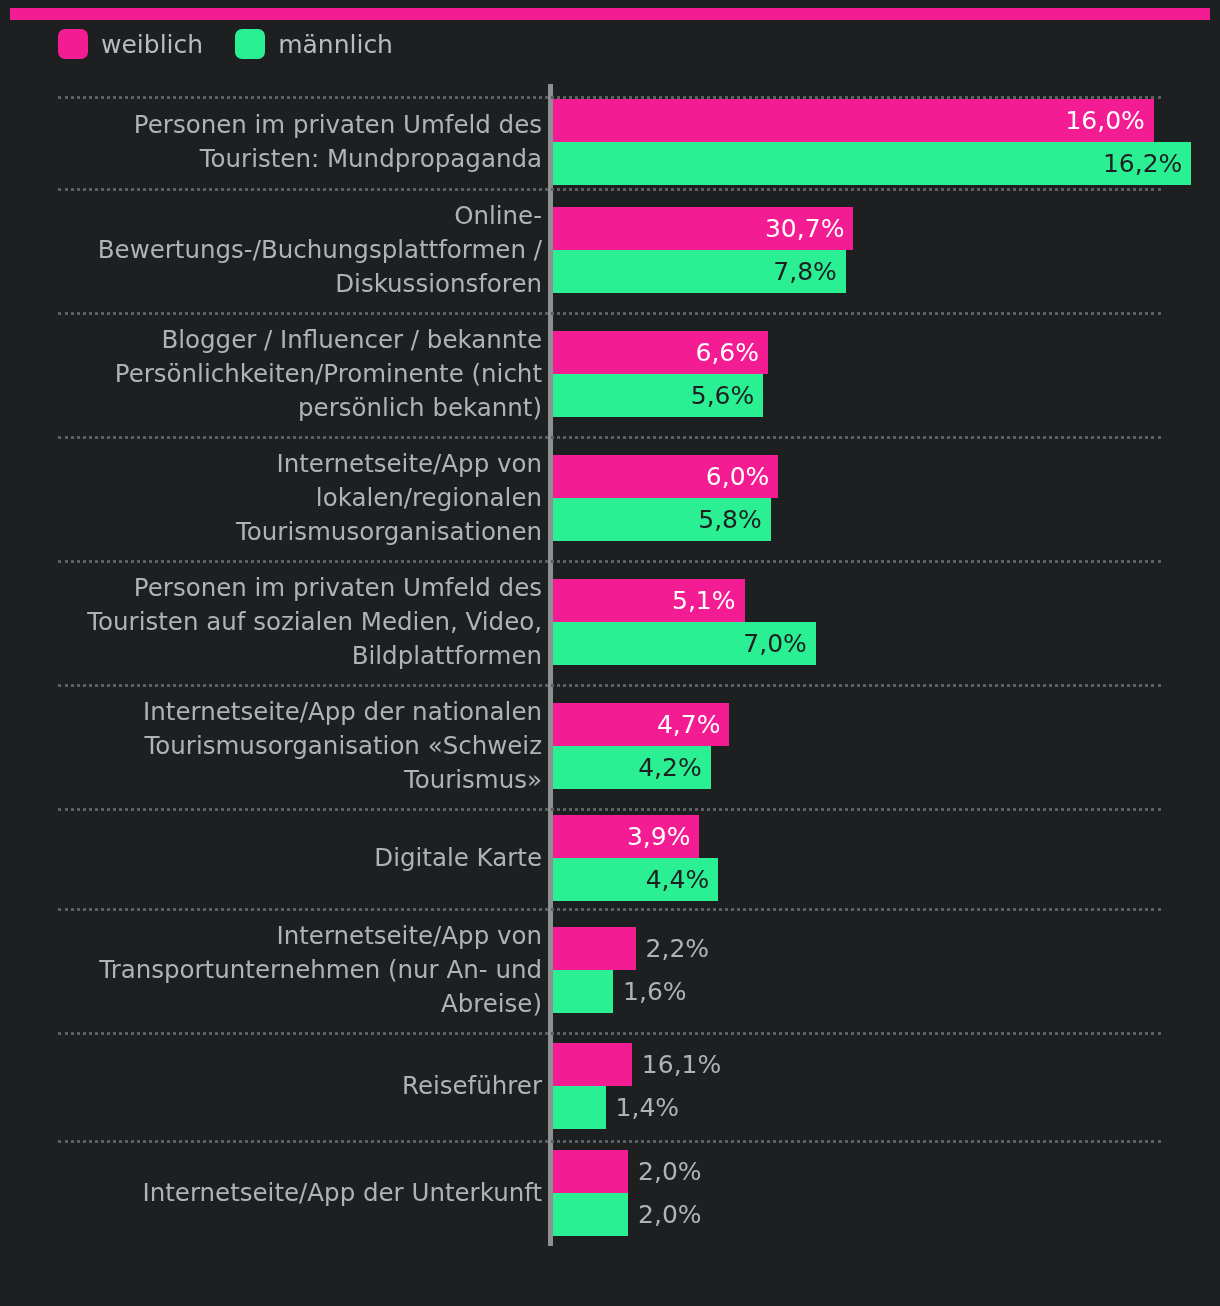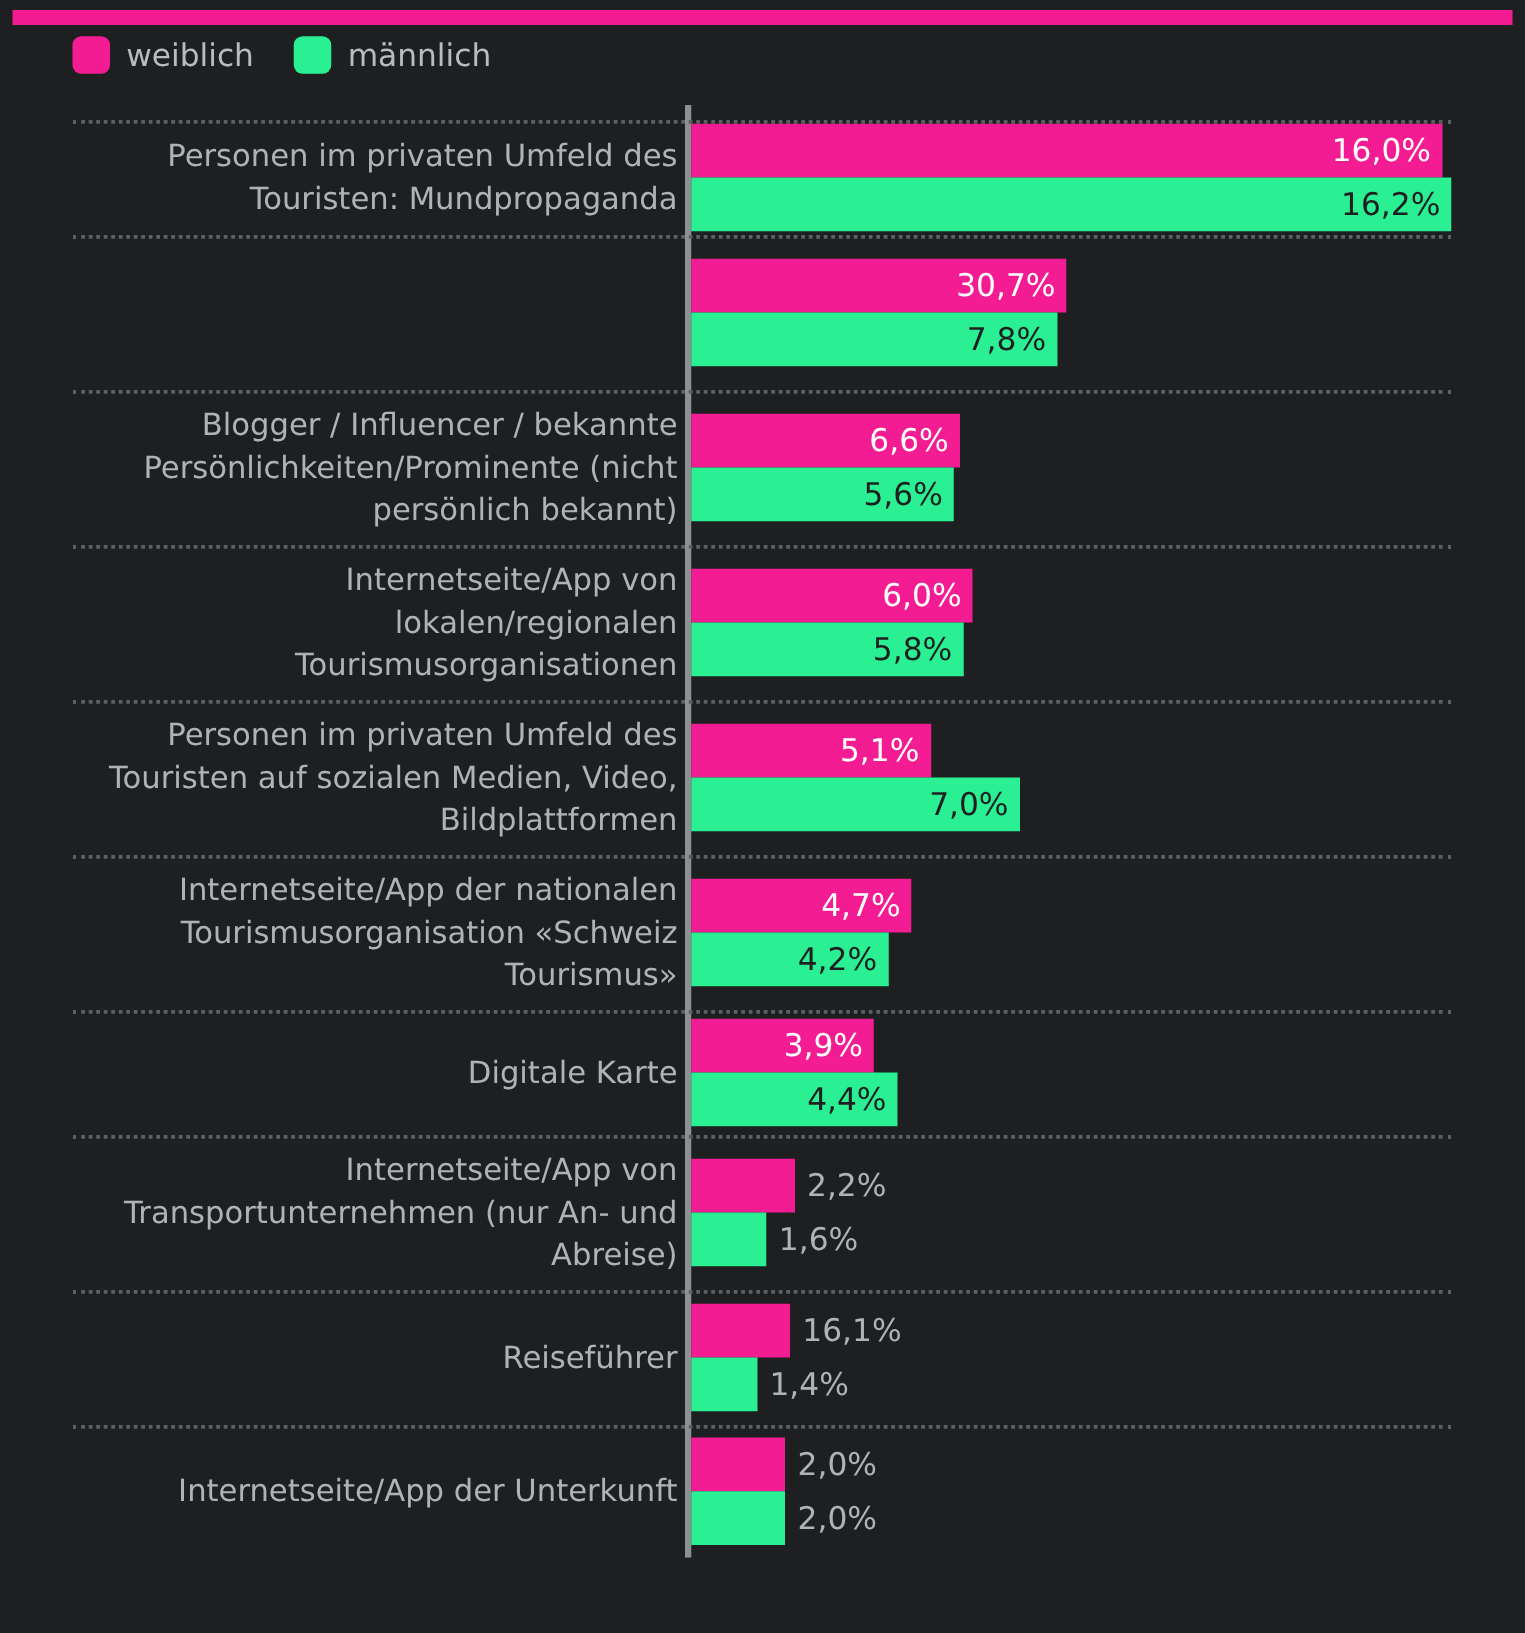--- a/index.html
+++ b/index.html
@@ -155,28 +155,29 @@
       <div class="row" style="top: 12px; height: 92px;">
         <div class="row-sep"></div>
         <div class="cat-label">Personen im privaten Umfeld des Touristen: Mundpropaganda</div>
         <div class="bars">
           <div class="bar-wrap">
             <div class="bar f" style="width: 600.8px;">
               <span class="val inside f">16,0%</span>
             </div>
           </div>
           <div class="bar-wrap">
-            <div class="bar m" style="width: 608.31px;">
+            <div class="bar m" style="width: 608.31px; padding-left: 30px;">
               <span class="val inside m">16,2%</span>
             </div>
           </div>
         </div>
       </div>
       <div class="row" style="top: 104px; height: 124px;">
         <div class="row-sep"></div>
+        <div class="cat-label">Online-Bewertungs-/Buchungsplattformen / Diskussionsforen</div>
         <div class="bars">
           <div class="bar-wrap">
             <div class="bar f" style="width: 300.4px;">
               <span class="val inside f">30,7%</span>
             </div>
           </div>
           <div class="bar-wrap">
             <div class="bar m" style="width: 292.89px;">
               <span class="val inside m">7,8%</span>
             </div>

